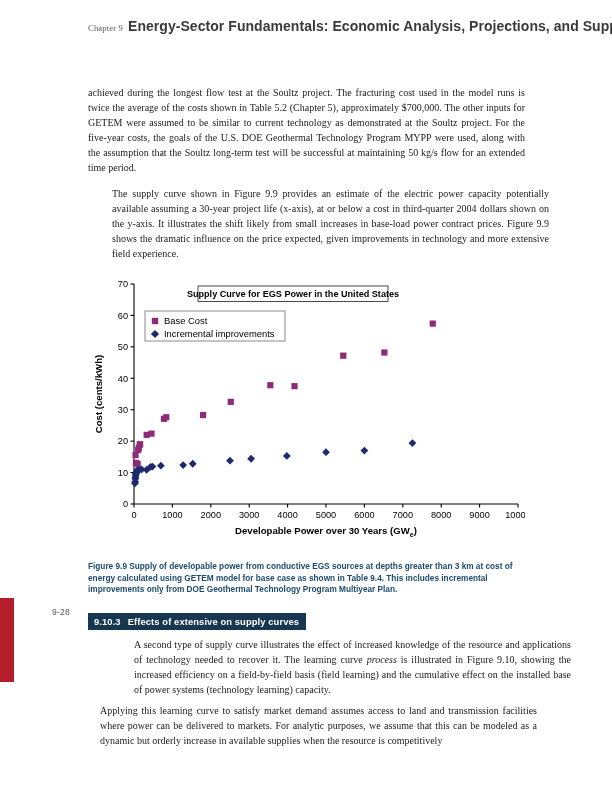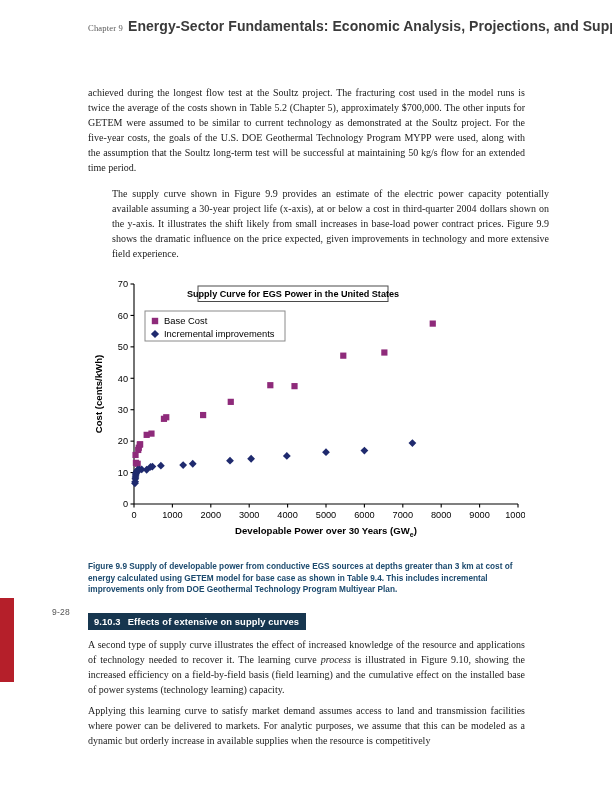--- a/index.html
+++ b/index.html
@@ -251,19 +251,19 @@
       </svg>
   </div>
 </div>
 
 <div class="caption">Figure 9.9 Supply of developable power from conductive EGS sources at depths greater than 3 km at cost of energy calculated using GETEM model for base case as shown in Table 9.4. This includes incremental improvements only from DOE Geothermal Technology Program Multiyear Plan.</div>
 
 <div class="sec-head">
   <span class="sec-num">9.10.3</span><span>Effects of extensive on supply curves</span>
 </div>
 
-<div class="col" id="para3" style="top:637px;">
+<div class="col" id="para3" style="top:637px;margin-left:46px;">
   <p class="body"><span>A second type of supply curve illustrates the effect of increased knowledge of the resource and applications of technology needed to recover it. The learning curve </span><span class="it">process</span><span> is illustrated in Figure 9.10, showing the increased efficiency on a field-by-field basis (field learning) and the cumulative effect on the installed base of power systems (technology learning) capacity.</span></p>
 </div>
 
-<div class="col" id="para4" style="top:703px;">
+<div class="col" id="para4" style="top:703px;margin-left:12px;">
   <p class="body">Applying this learning curve to satisfy market demand assumes access to land and transmission facilities where power can be delivered to markets. For analytic purposes, we assume that this can be modeled as a dynamic but orderly increase in available supplies when the resource is competitively</p>
 </div>
 
 </body></html>

